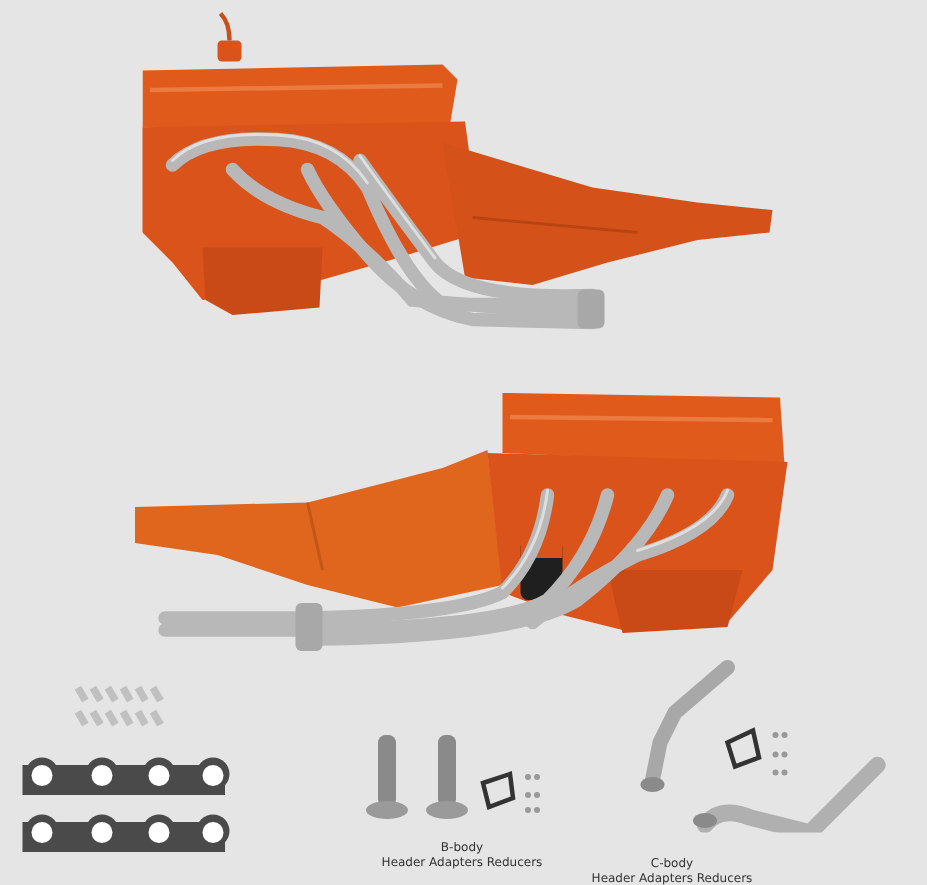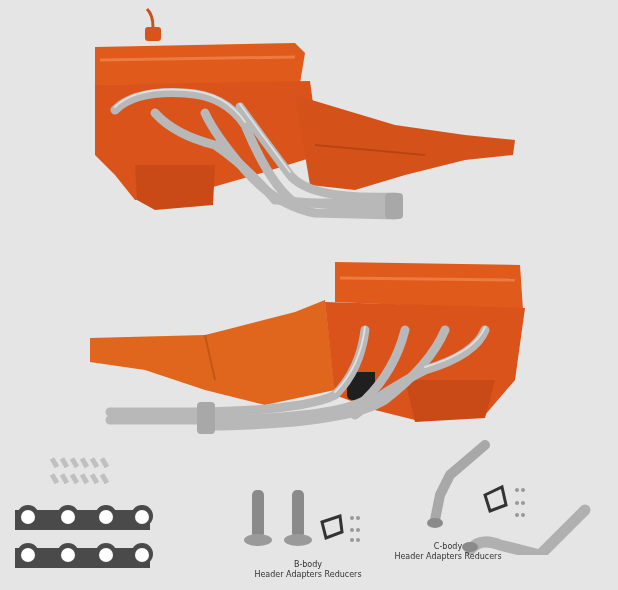--- a/index.html
+++ b/index.html
@@ -145,18 +145,18 @@
       <g fill="#999">
           <circle cx="97" cy="55" r="2"></circle>
           <circle cx="103" cy="55" r="2"></circle>
           <circle cx="97" cy="68" r="2"></circle>
           <circle cx="103" cy="68" r="2"></circle>
           <circle cx="97" cy="80" r="2"></circle>
           <circle cx="103" cy="80" r="2"></circle>
         </g>
     </svg>
   </div>
-  <div class="caption" style="left:378px;top:542px;width:140px;">
+  <div class="caption" style="left:378px;top:571px;width:140px;">
     <div>C-body</div>
     <div>Header Adapters Reducers</div>
   </div>
 
 </div>
 
 </body></html>

